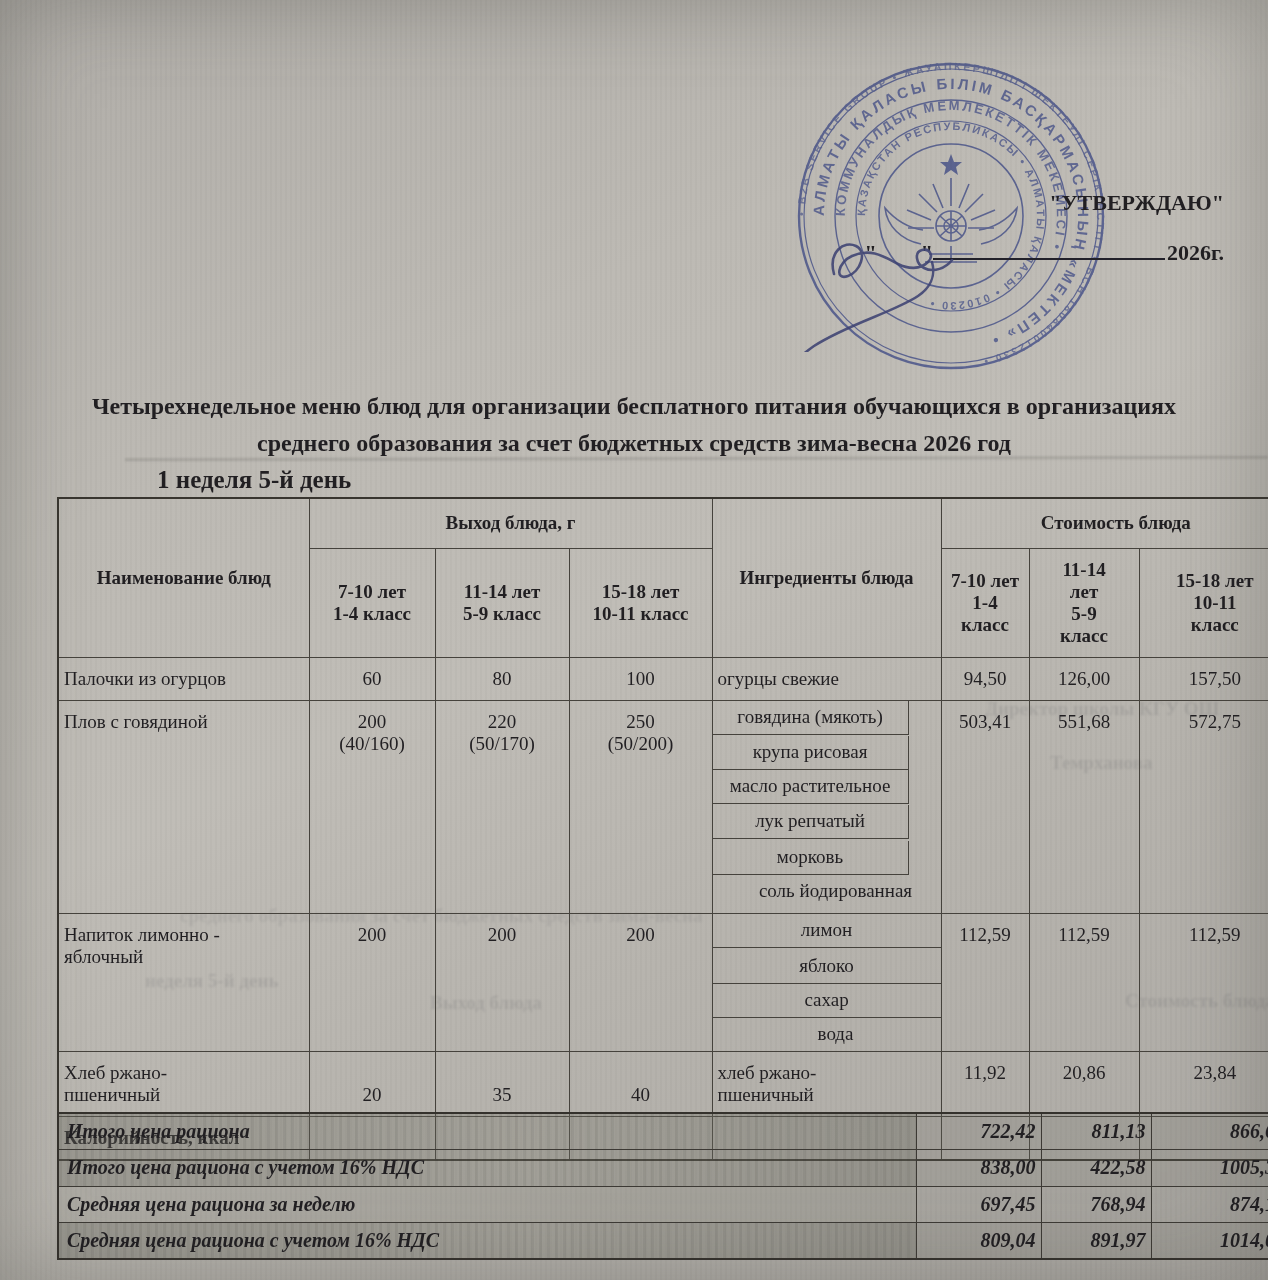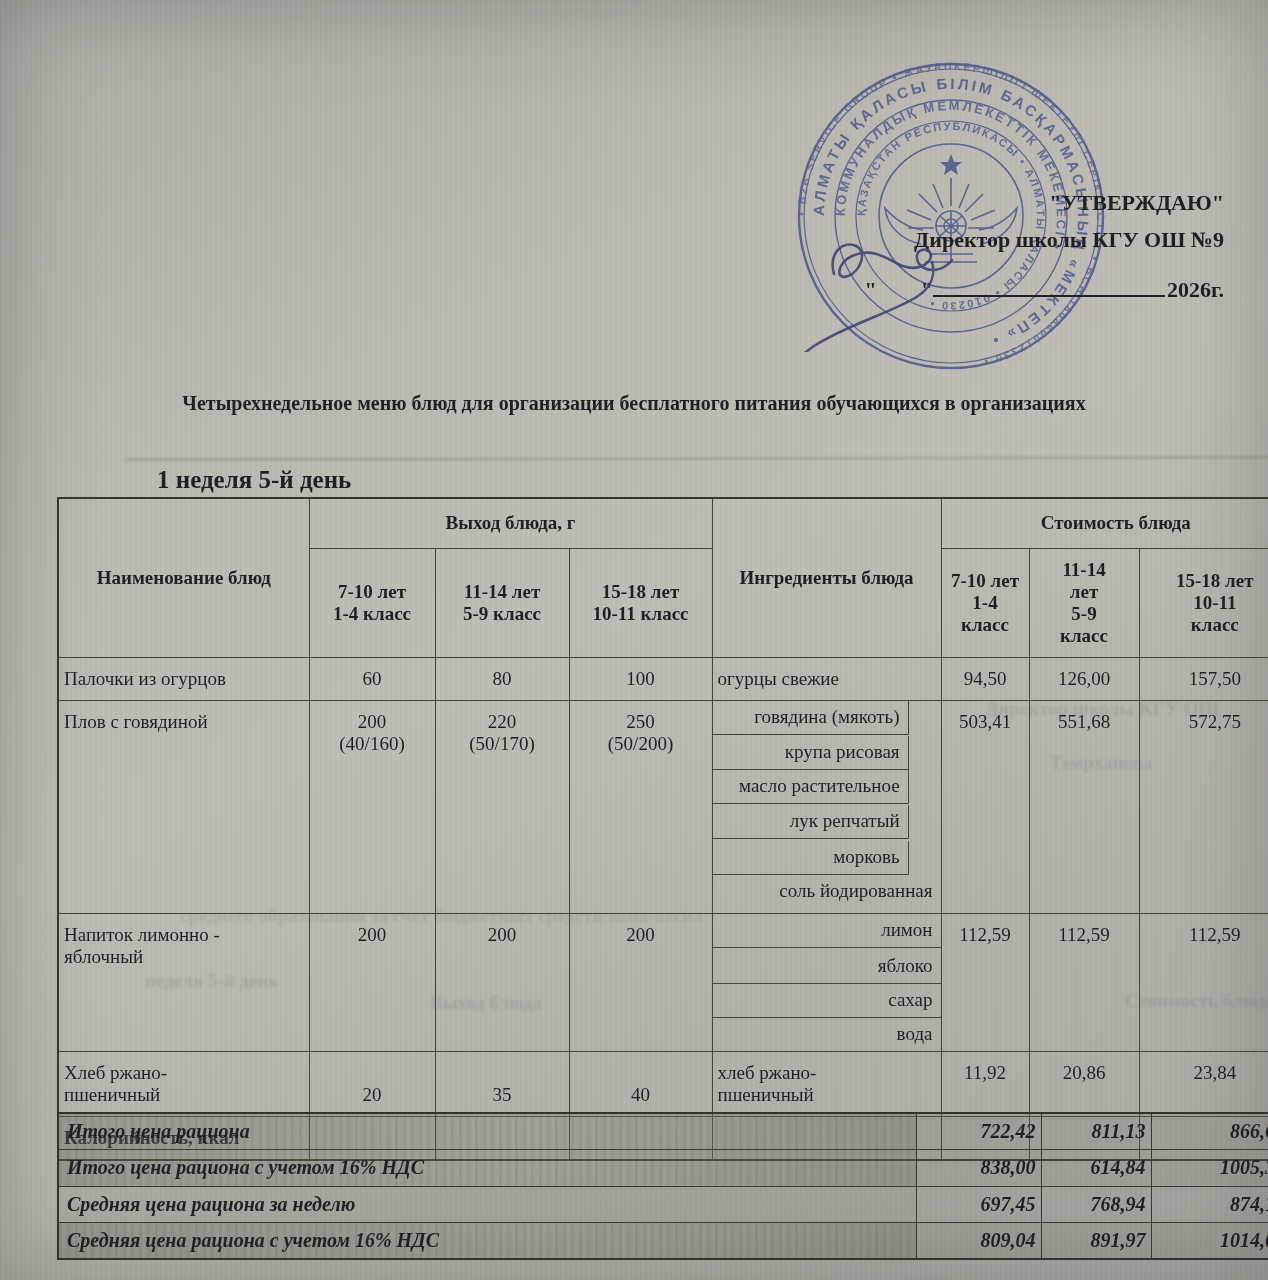--- a/index.html
+++ b/index.html
@@ -22,35 +22,35 @@
   .approval{position:absolute;top:192px;right:44px;text-align:right;font-weight:bold;font-size:22px;line-height:1.0;z-index:3;}
   .approval .ln{margin-bottom:15px;white-space:nowrap;}
   .sig-underline{display:inline-block;width:212px;border-bottom:2.2px solid #22212a;height:20px;margin-right:6px;}
   .year-underline{display:inline-block;width:232px;border-bottom:2.4px solid #22212a;height:20px;margin-right:2px;}
   .q{display:inline-block;}
   .q-gap{display:inline-block;width:44px;}
   .year-row{margin-top:24px;}
   .signature-svg{position:absolute;left:772px;top:212px;width:250px;height:140px;z-index:4;}
   
   .doc-title{position:absolute;top:388px;left:50px;width:1168px;text-align:center;
-    font-weight:bold;font-size:20px;line-height:1.55;z-index:2;}
+    font-weight:bold;font-size:24px;line-height:1.55;z-index:2;}
   .smudge{position:absolute;top:457px;left:125px;width:1143px;height:3px;
     background:rgba(75,73,70,.20);filter:blur(1px);transform:rotate(-.12deg);}
   .week-label{position:absolute;top:466px;left:145px;font-weight:bold;font-size:25px;z-index:2;margin-left:12px;}
   
   table{border-collapse:collapse;table-layout:fixed;position:absolute;left:57px;z-index:2;}
   .menu{top:497px;width:1233px;border:2.2px solid #38352f;}
   .menu th,.menu td{border:1.6px solid #45423c;font-size:19px;padding:10px 5px;overflow:hidden;}
   .menu th{font-weight:bold;text-align:center;}
   .pre{white-space:pre-line;}
   .nm{text-align:left;padding-left:7px;}
   .num{text-align:center;}
   .vtop{vertical-align:top;padding-top:4px;}
   .vbot{vertical-align:bottom;padding-bottom:5px;}
-  td.ingcell{border-top:none;border-bottom:none;padding:0;vertical-align:top;text-align:right;}
+  td.ingcell{border-top:none;border-bottom:none;padding:0;vertical-align:top;text-align:center;}
   tr.first-sub td.ingcell{border-top:1.6px solid #45423c;}
   .ing-box{padding:5px 8px 6px;border-bottom:1.6px solid #45423c;}
   .ing-box.short{width:86%;box-sizing:border-box;border-right:1.6px solid #45423c;}
   .ing-box.no-line{border-bottom:none;border-right:none;padding-left:26px;}
   .bold{font-weight:bold;}
   
   .summary{top:1112px;width:1233px;border:2.4px solid #34312c;font-style:italic;font-weight:bold;}
   .summary td{border:1.8px solid #3c3934;font-size:20px;padding:2px 6px;overflow:hidden;}
   .summary .lbl{text-align:left;padding-left:8px;
     background:linear-gradient(90deg,rgba(104,104,94,.38),rgba(118,118,106,.30) 55%,rgba(104,104,94,.40)),
@@ -105,35 +105,35 @@
         <path d="M158,148 v-28 M158,188 v14 M138,162 l-24,-10 M178,162 l24,-10 M144,154 l-18,-18 M172,154 l18,-18 M150,150 l-10,-24 M166,150 l10,-24 M141,170 h-26 M175,170 h26"></path>
       </g>
       <path d="M128,186 c-20,-4 -34,-18 -36,-36 c12,14 24,20 38,22"></path>
       <path d="M188,186 c20,-4 34,-18 36,-36 c-12,14 -24,20 -38,22"></path>
       <path d="M136,196 h44 M132,204 h52"></path>
     </g>
   </svg>
 
   <div class="approval">
     <div class="ln">"УТВЕРЖДАЮ"</div>
-    <div class="ln">Директор школы КГУ ОШ №9</div>
     <div class="ln year-row">
       <span class="q">"</span><span class="q-gap"></span><span class="q">"</span><span class="year-underline"></span><span>2026г.</span>
     </div>
   </div>
 
   <svg class="signature-svg" viewBox="0 0 250 140">
     <g stroke="#3e4373" stroke-width="2.6" fill="none" stroke-linecap="round" opacity=".88">
       <path d="M62,62 c-6,-22 10,-34 22,-28 c12,6 4,26 -8,30 c-14,5 -10,-14 4,-20 c20,-9 34,2 46,8 c10,5 22,6 30,-2 c6,-6 2,-14 -6,-12 c-8,2 -6,14 2,18 c10,5 22,0 28,-8"></path>
       <path d="M160,50 c4,14 -2,26 -14,34 c-24,16 -70,28 -104,50 c-10,7 -20,16 -26,24"></path>
     </g>
   </svg>
 
   <div class="doc-title">
     <div>Четырехнедельное меню блюд для организации бесплатного питания обучающихся в организациях</div>
+    <div>среднего образования за счет бюджетных средств зима-весна 2026 год</div>
   </div>
 
   <div class="smudge"></div>
 
   <div class="week-label">1 неделя 5-й день</div>
 
   <div class="ghost" style="left:985px;top:698px;">Директор школы КГУ ОШ</div>
   <div class="ghost" style="left:1050px;top:752px;">Темрханова</div>
   <div class="ghost" style="left:180px;top:905px;opacity:.10;">среднего образования за счет бюджетных средств зима-весна</div>
   <div class="ghost" style="left:145px;top:970px;">неделя 5-й день</div>
@@ -294,21 +294,21 @@
     <tbody>
         <tr style="height:36px" class="darker">
       <td class="lbl">Итого цена рациона</td>
       <td class="val">722,42</td>
       <td class="val">811,13</td>
       <td class="val">866,68</td>
     </tr>
     <tr style="height:37px" class="darker">
       <td class="lbl">Итого цена рациона с учетом 16% НДС</td>
       <td class="val">838,00</td>
-      <td class="val">614,84</td>
+      <td class="val">422,58</td>
       <td class="val">1005,35</td>
     </tr>
     <tr style="height:36px" class="lighter">
       <td class="lbl">Средняя цена рациона за неделю</td>
       <td class="val">697,45</td>
       <td class="val">768,94</td>
       <td class="val">874,18</td>
     </tr>
     <tr style="height:37px" class="darker">
       <td class="lbl">Средняя цена рациона с учетом 16% НДС</td>

